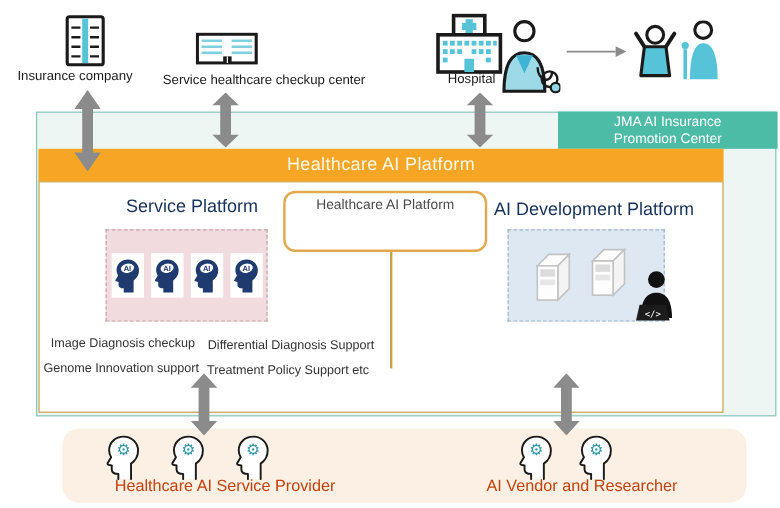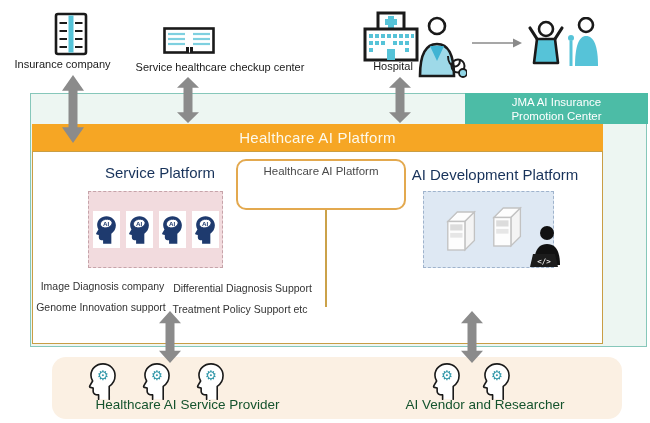--- a/index.html
+++ b/index.html
@@ -50,21 +50,21 @@
     left:236px;top:159px;width:170px;height:51px;
     background:#ffffff;border:2px solid #E3A94F;border-radius:10px;
     font-size:11.5px;line-height:14.5px;color:#4a4a4a;text-align:center;
     box-sizing:border-box;padding-top:3px;z-index:5;
   }
   .vline{left:325px;top:210px;width:2px;height:97px;background:#CBA24A;z-index:4;}
   .cream{
     left:52px;top:357px;width:570px;height:62px;
     background:#FBF0E3;border-radius:14px;z-index:1;
   }
-  .grp-label{font-size:13.5px;color:#14532d;text-align:center;z-index:4;}
+  .grp-label{font-size:13.5px;color:#c2410c;text-align:center;z-index:4;}
   .varrow{z-index:6;}
   svg{display:block;}
 </style>
 </head>
 <body>
 
 <svg width="0" height="0" style="position:absolute" aria-hidden="true">
   <defs>
     <symbol id="sym-varrow" viewBox="0 0 24 60" preserveAspectRatio="none">
       <polygon points="12,0 23,14 16.5,14 16.5,46 23,46 12,60 1,46 7.5,46 7.5,14 1,14" fill="#8B8B8B"></polygon>
@@ -193,21 +193,21 @@
   <svg class="aihead" viewBox="0 0 44 52">
       <use href="#sym-ai-head"></use>
     </svg>
   <svg class="aihead" viewBox="0 0 44 52">
       <use href="#sym-ai-head"></use>
     </svg>
   <svg class="aihead" viewBox="0 0 44 52">
       <use href="#sym-ai-head"></use>
     </svg>
 </div>
-<div class="abs svc" style="left:40px;top:280px;width:125px;">Image Diagnosis company</div>
+<div class="abs svc" style="left:40px;top:280px;width:125px;">Image Diagnosis checkup</div>
 <div class="abs svc" style="left:36px;top:301px;width:130px;">Genome Innovation support</div>
 <div class="abs svc" style="left:170px;top:282px;width:145px;">Differential Diagnosis Support</div>
 <div class="abs svc" style="left:170px;top:303px;width:140px;">Treatment Policy Support etc</div>
 
 <div class="abs partner">
   <div>Healthcare AI Platform</div>
 </div>
 <div class="abs vline"></div>
 
 <div class="abs dev-title">AI Development Platform</div>

